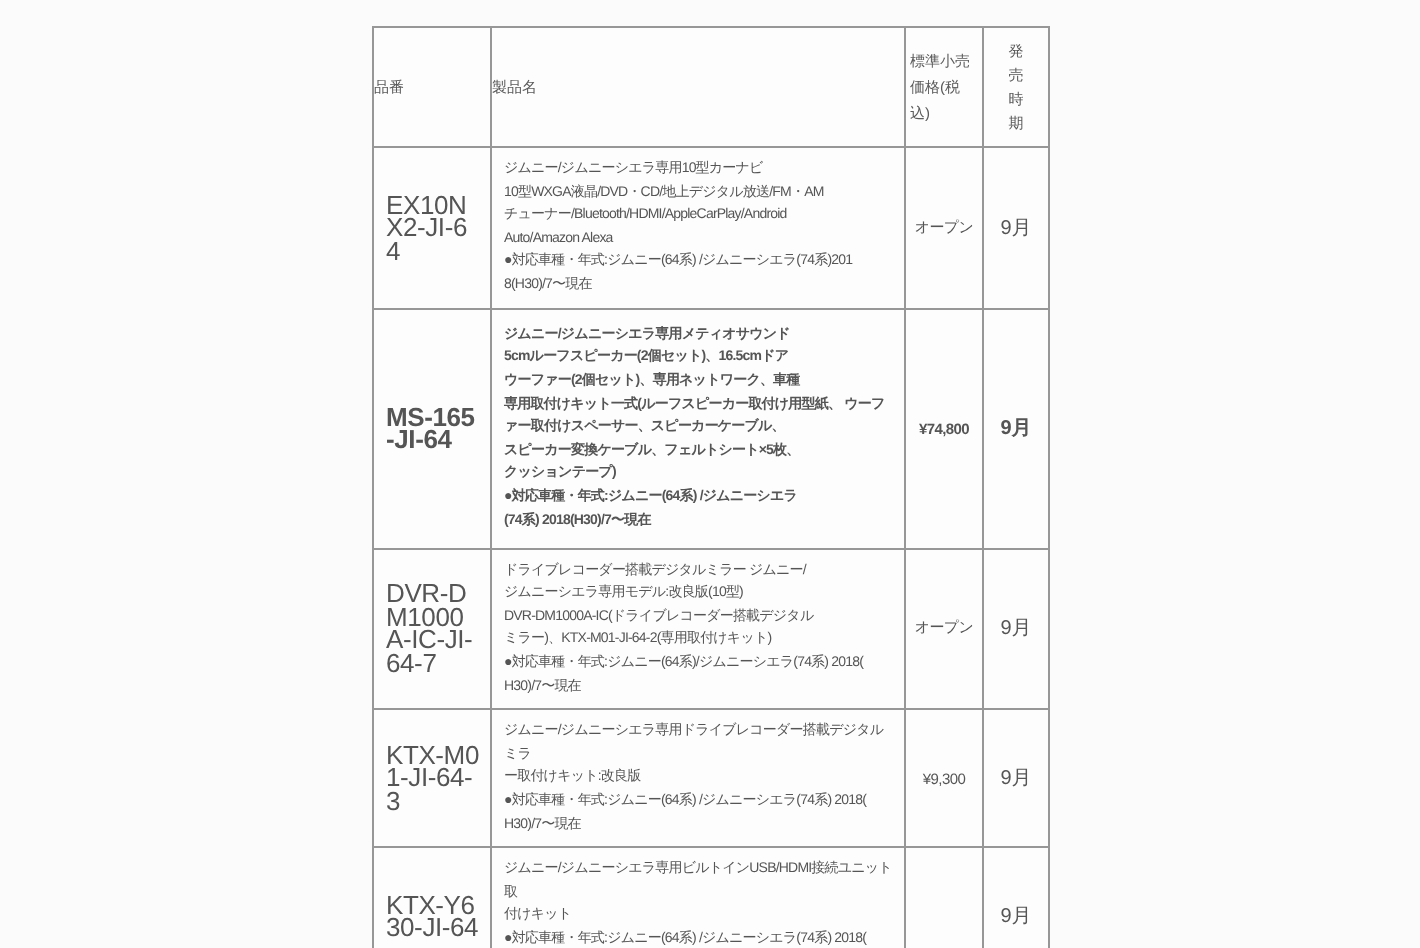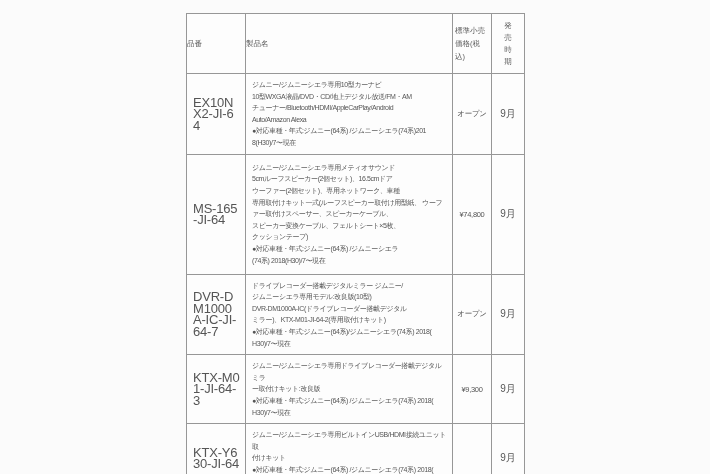--- a/index.html
+++ b/index.html
@@ -66,21 +66,21 @@
     font-size: 7.5px;
     letter-spacing: -0.3px;
     text-align: center;
     padding: 0 1px;
   }
   td.release-cell {
     font-size: 10px;
     text-align: center;
   }
   tr.row-1 td { height: 69px; }
-  tr.row-2 td { height: 120px; }
+  tr.row-2 td { height: 120px; font-weight: bold; }
   tr.row-3 td { height: 77px; }
   tr.row-4 td { height: 53px; }
   tr.row-5 td { height: 58px; }
 </style>
 </head>
 <body>
 
 <div class="table-wrap">
   <table class="product-table">
     <colgroup>

